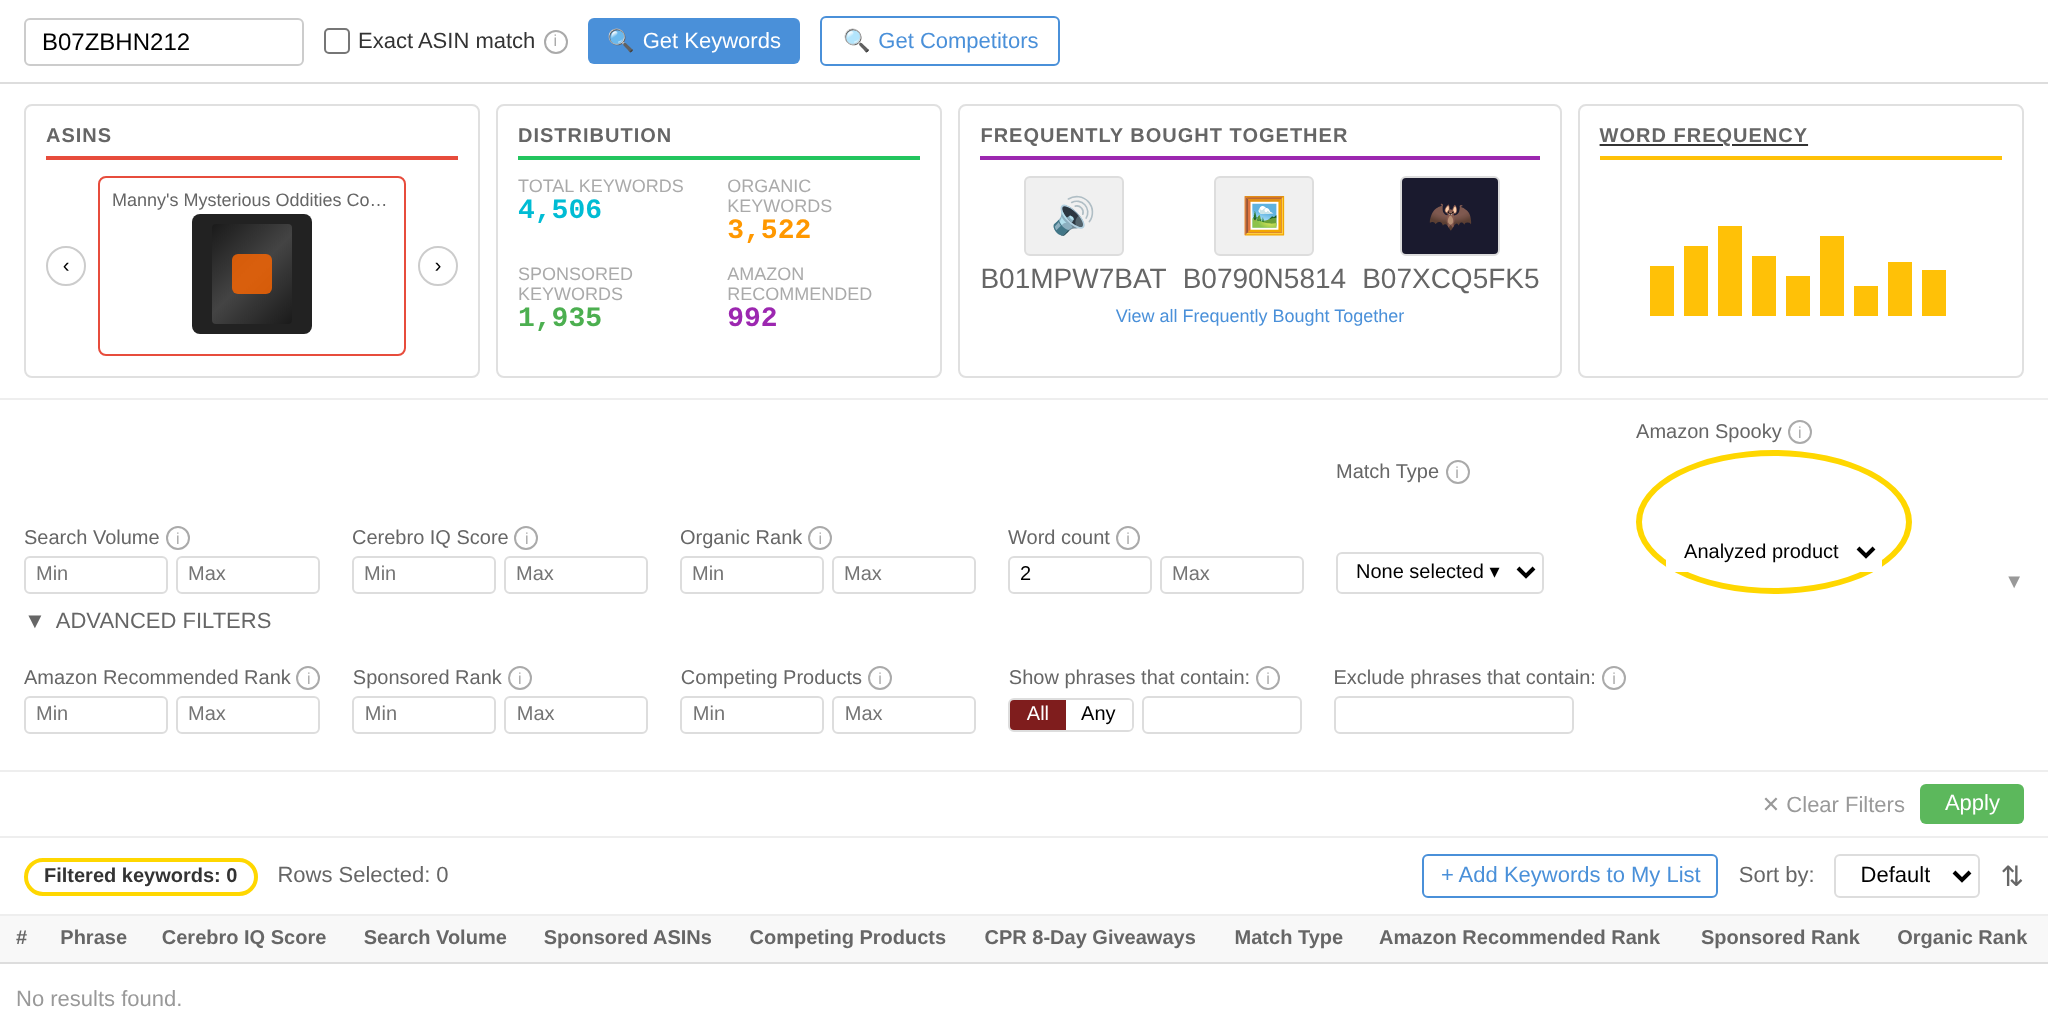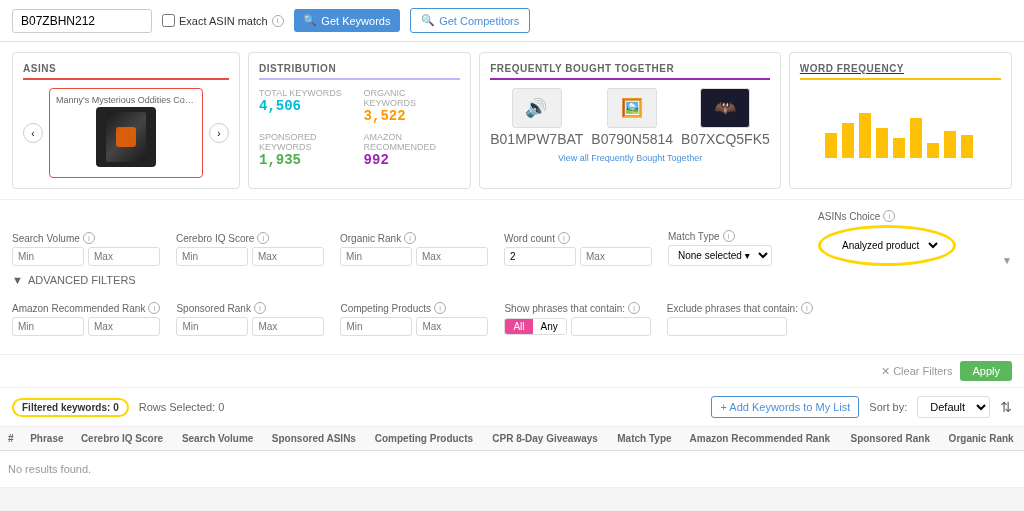--- a/index.html
+++ b/index.html
@@ -128,21 +128,21 @@
       width: 20px;
       height: 20px;
       background: #ff6600;
       border-radius: 3px;
       opacity: 0.8;
     }
     .flag { font-size: 14px; }
     .asin-label { font-size: 10px; color: #666; }
     
     
-    .dist-card .card-title { border-bottom: 2px solid #c4b5fd; padding-bottom: 4px; }
+    .dist-card .card-title { border-bottom: 2px solid #22c55e; padding-bottom: 4px; }
     .dist-grid { display: grid; grid-template-columns: 1fr 1fr; gap: 8px; }
     .dist-item .label { font-size: 9px; color: #aaa; text-transform: uppercase; }
     .dist-item .value { font-size: 14px; font-weight: bold; color: #00bcd4; font-family: Liberation Mono, monospace; }
     .dist-item.orange .value { color: #ff9800; }
     .dist-item.green .value { color: #4caf50; }
     .dist-item.purple .value { color: #9c27b0; }
     
     
     .fbt-card .card-title { border-bottom: 2px solid #9c27b0; padding-bottom: 4px; }
     .fbt-products { display: flex; gap: 8px; justify-content: center; margin-top: 6px; }
@@ -202,20 +202,21 @@
       font-size: 10px;
       width: 72px;
     }
     .match-select {
       border: 1px solid #ddd;
       border-radius: 3px;
       padding: 3px 5px;
       font-size: 10px;
       background: white;
       cursor: pointer;
+      margin-top: 31px;
     }
     
     .advanced-toggle {
       display: flex;
       align-items: center;
       gap: 5px;
       font-size: 11px;
       color: #666;
       cursor: pointer;
       margin-bottom: 8px;
@@ -329,21 +330,21 @@
       overflow: hidden;
     }
     .toggle-btn {
       padding: 2px 8px;
       font-size: 10px;
       cursor: pointer;
       border: none;
       background: white;
     }
     .toggle-btn.active {
-      background: #ec4899;
+      background: #7f1d1d;
       color: white;
     }
     
     .product-title {
       font-size: 9px;
       color: #666;
       margin-bottom: 2px;
       max-width: 140px;
       overflow: hidden;
       text-overflow: ellipsis;
@@ -509,21 +510,21 @@
         <span>Match Type</span>
         <span class="info-icon">i</span>
       </div>
       <select class="match-select">
         <option>None selected ▾</option>
       </select>
     </div>
 
     <div class="filter-group amazon-choice-wrapper">
       <div class="filter-label">
-        <span>ASINs Choice</span>
+        <span>Amazon Spooky</span>
         <span class="info-icon">i</span>
       </div>
       <div class="amazon-choice-circle">
         <select class="match-select" style="border:none;">
           <option>Analyzed product</option>
         </select>
       </div>
     </div>
 
     <span class="expand-icon">▼</span>

